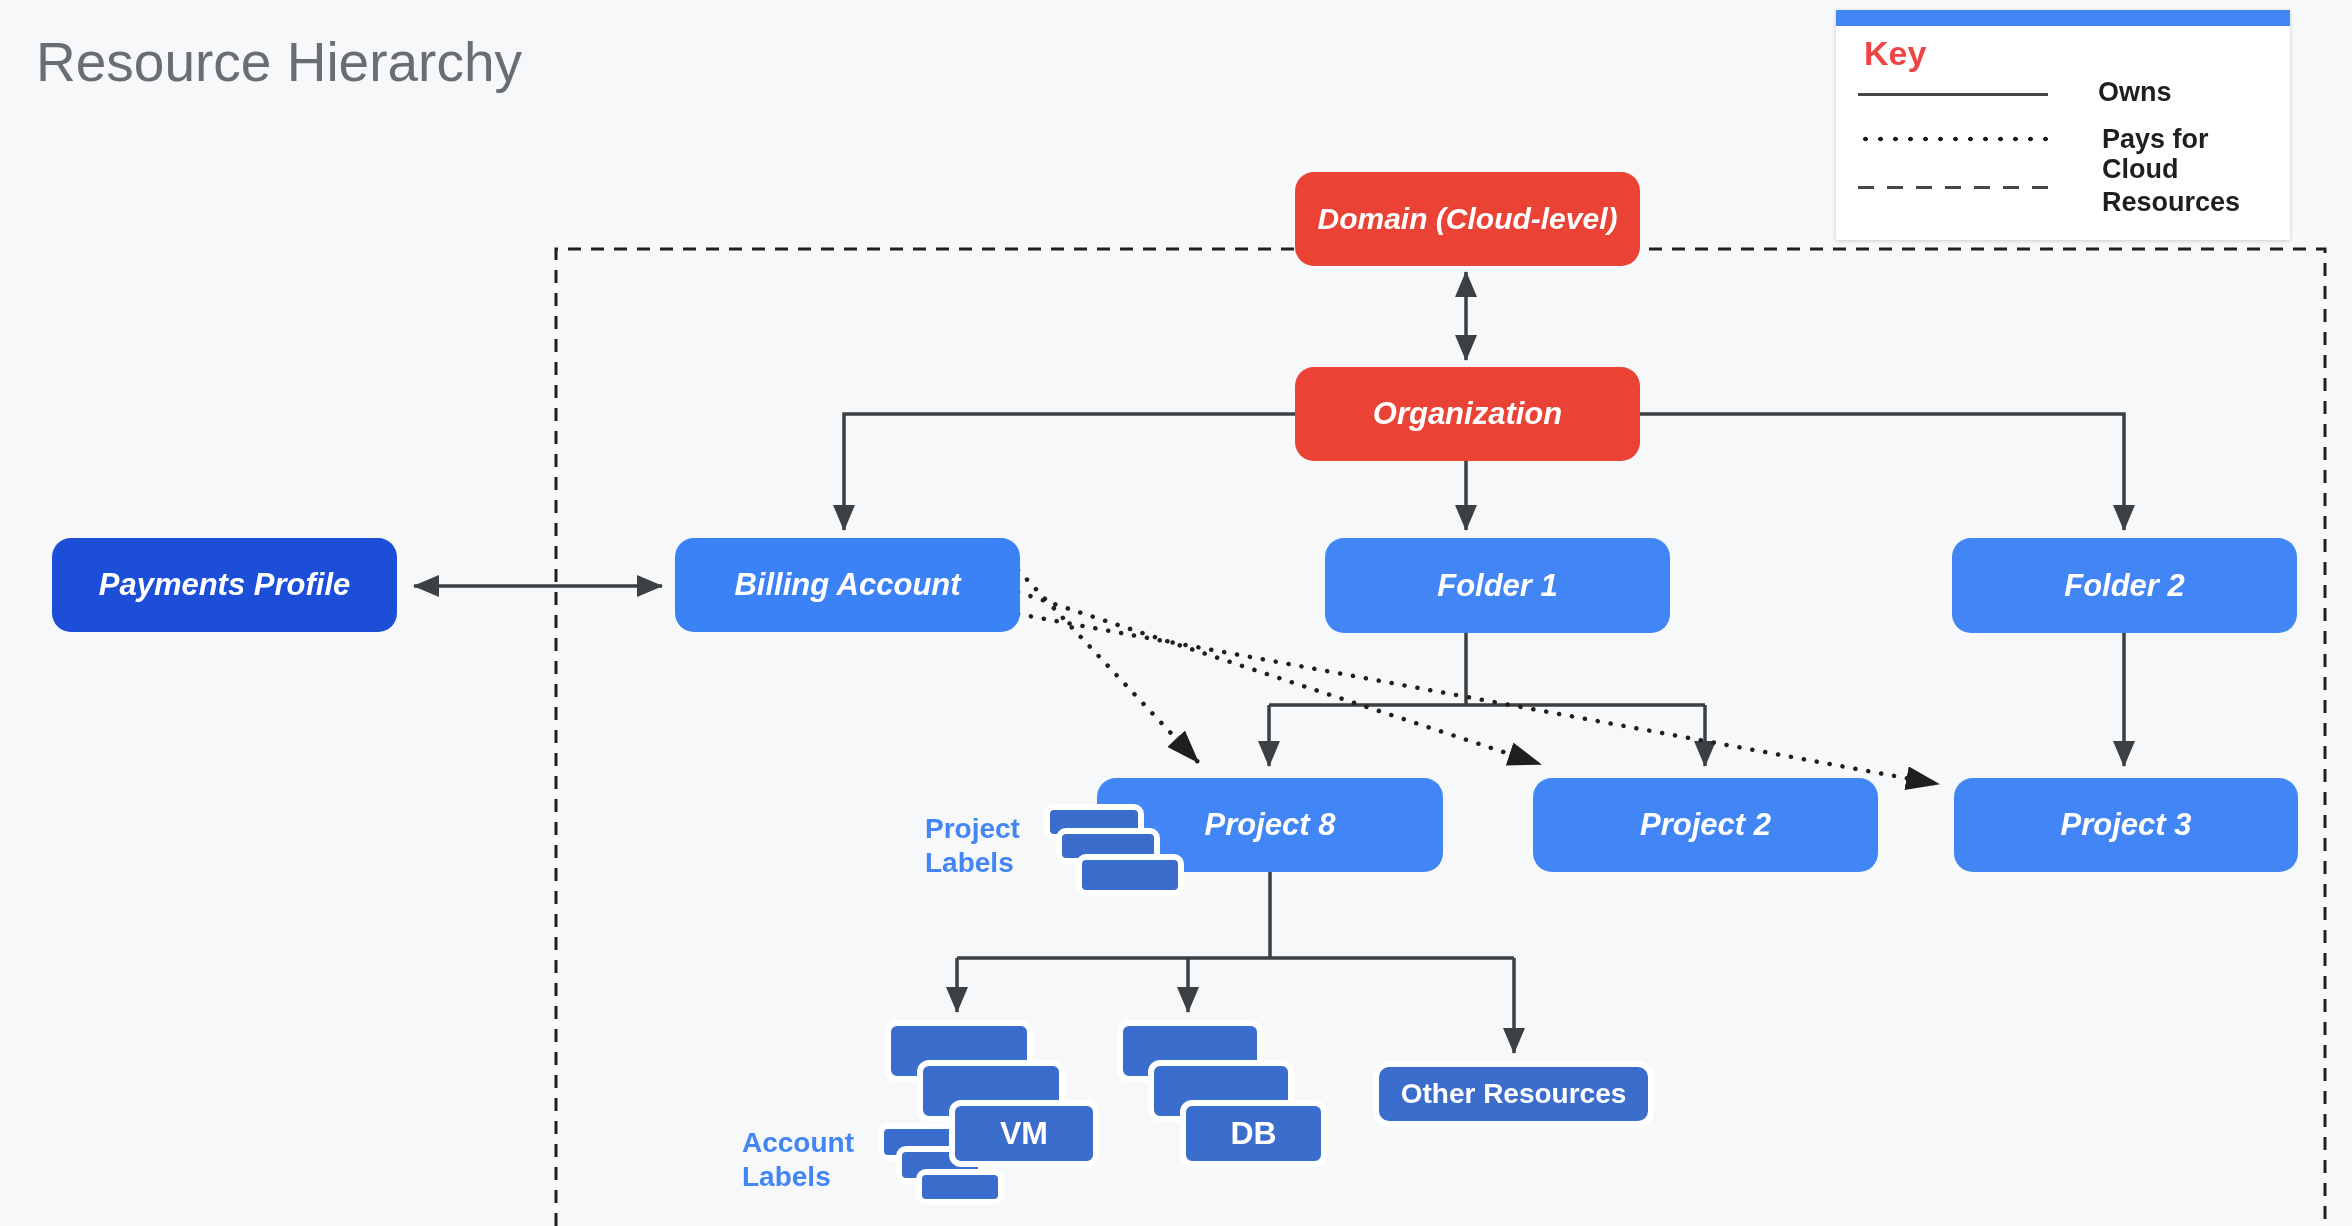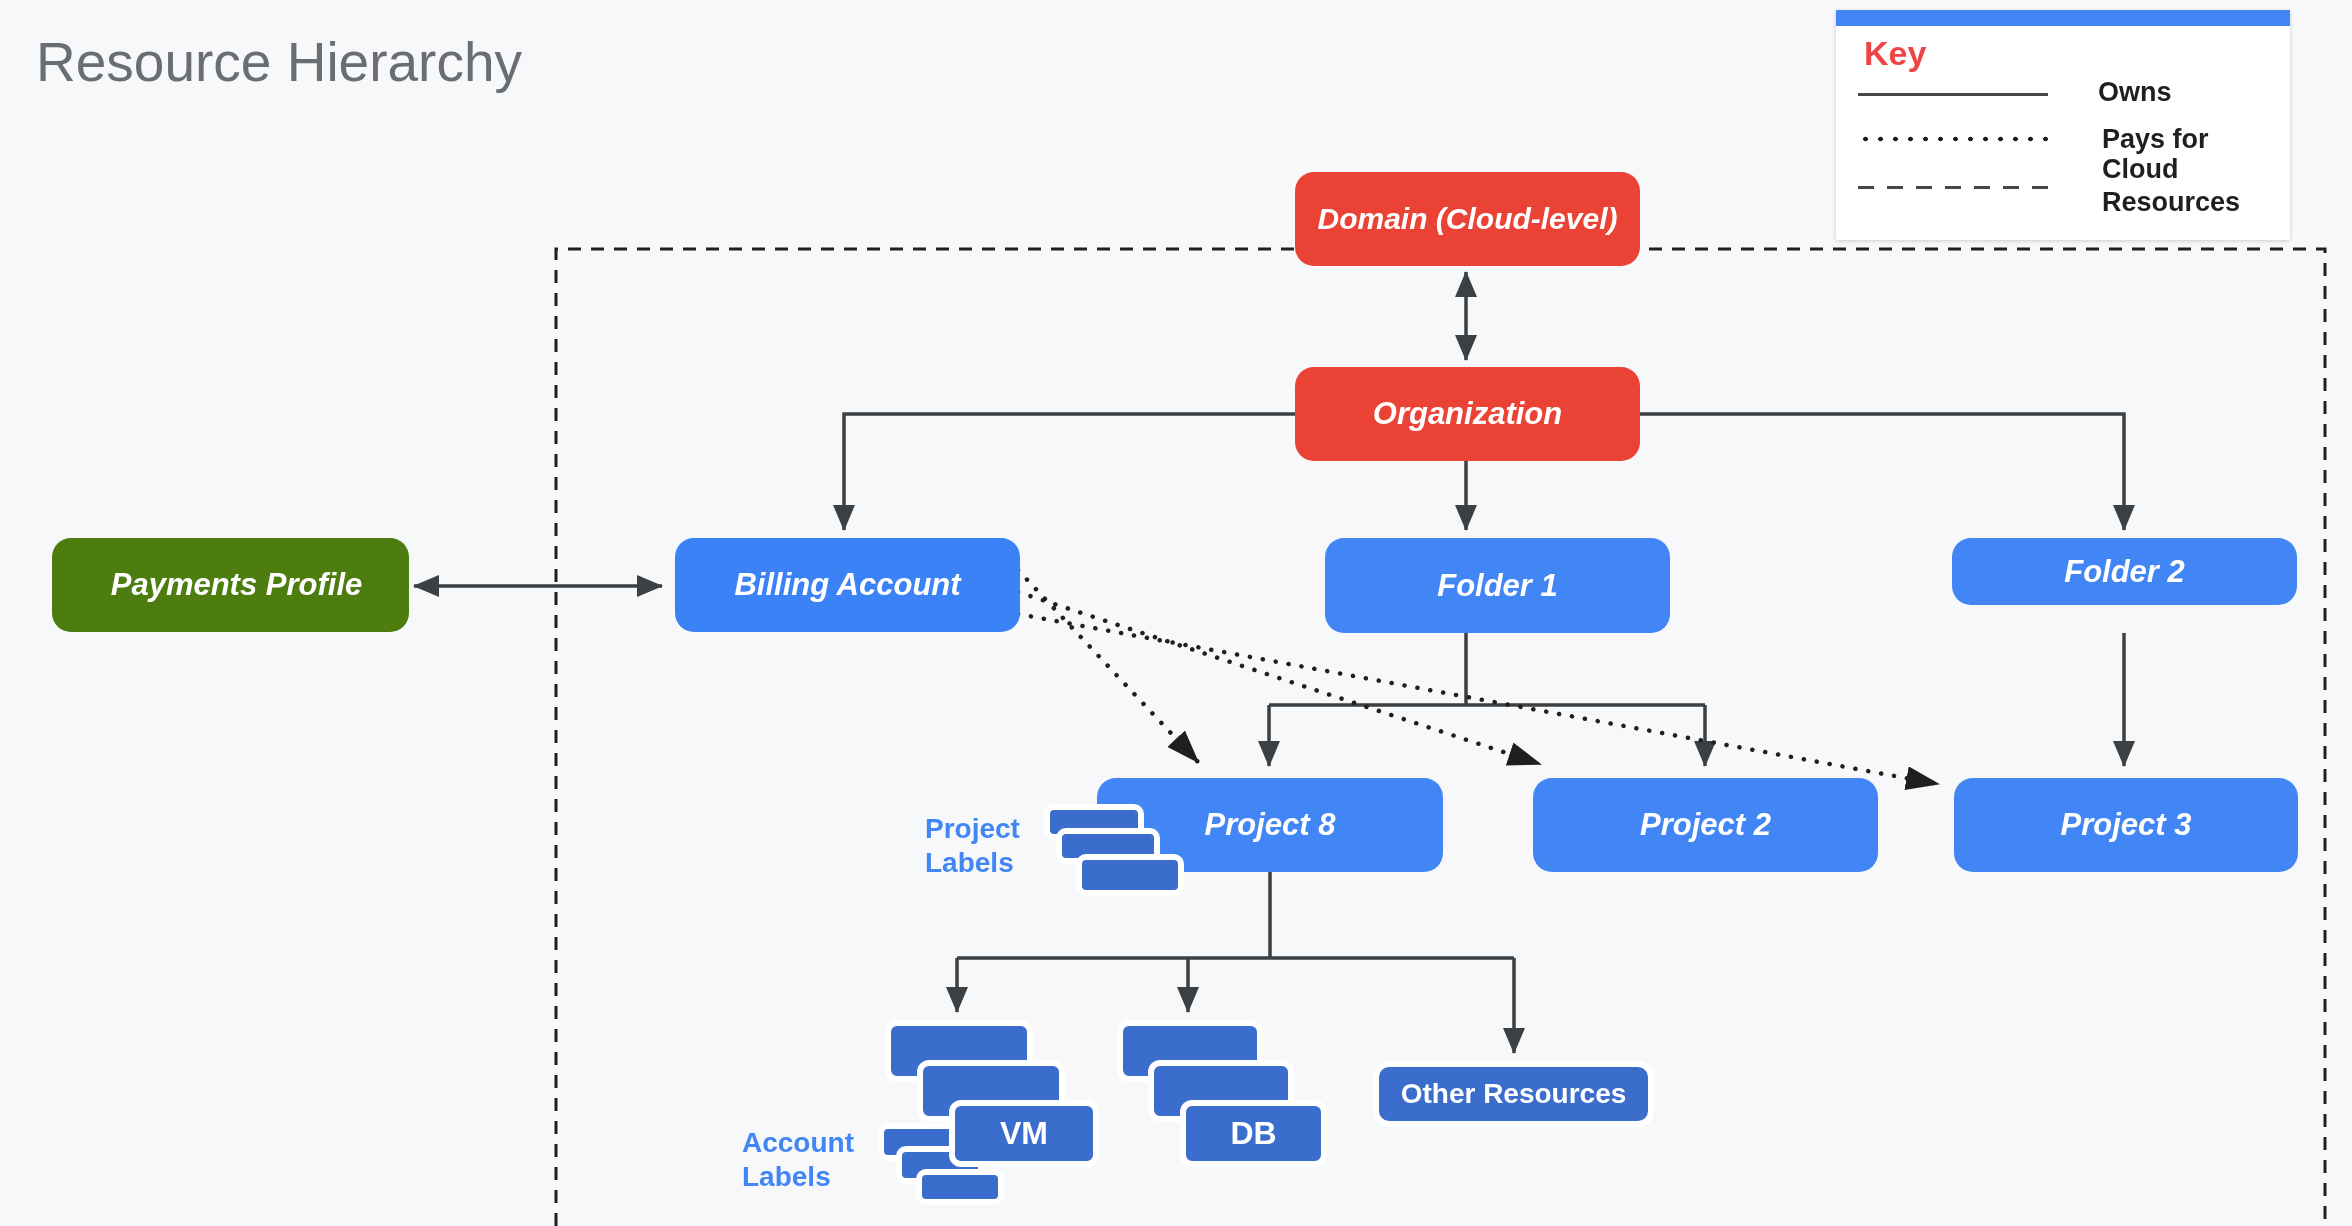--- a/index.html
+++ b/index.html
@@ -6,21 +6,21 @@
   .canvas{position:relative;width:2352px;height:1226px;background:#F7F8FA;overflow:hidden;
           font-family:"Liberation Sans","DejaVu Sans",sans-serif;}
   .wires{position:absolute;left:0;top:0;width:2352px;height:1226px;}
   .page-title{position:absolute;left:36px;top:30px;font-size:55px;font-weight:400;color:#6A6E73;letter-spacing:0;}
   
   .node{position:absolute;display:flex;align-items:center;justify-content:center;
         color:#fff;font-weight:700;font-size:31px;border-radius:19px;text-align:center;font-style:italic;}
   .red{background:#EA4335;}
   .blue{background:#4285F4;}
   .green{background:#3b82f6;}
-  .yellow{background:#4d7c0f;padding-left:12px;}
+  .yellow{background:#1d4ed8;}
   
   .card{position:absolute;background:#3B6DCC;border:6px solid #fff;border-radius:12px;box-sizing:border-box;
         display:flex;align-items:center;justify-content:center;color:#fff;font-weight:700;}
   
   .anno{position:absolute;color:#4285F4;font-weight:700;font-size:28px;line-height:1.2;}
   
   .keypanel{position:absolute;left:1836px;top:10px;width:454px;height:230px;background:#fff;
             box-shadow:0 1px 4px rgba(0,0,0,.18);}
   .keybar{position:absolute;left:0;top:0;width:454px;height:16px;background:#4285F4;}
   .keytitle{position:absolute;left:28px;top:24px;font-size:34px;font-weight:700;color:#ef4444;}
@@ -82,21 +82,21 @@
     <div class="klabel" style="left:266px;top:113px;">Pays for</div>
     <div class="ksample ks-dashed" style="top:176px;"></div>
     <div class="klabel" style="left:266px;top:143px;width:160px;">Cloud Resources</div>
   </div>
 
   <div class="node red" style="left:1295px;top:172px;width:345px;height:94px;font-size:30px;">Domain (Cloud-level)</div>
   <div class="node red" style="left:1295px;top:367px;width:345px;height:94px;">Organization</div>
   <div class="node yellow" style="left:52px;top:538px;width:345px;height:94px;">Payments Profile</div>
   <div class="node green" style="left:675px;top:538px;width:345px;height:94px;">Billing Account</div>
   <div class="node blue" style="left:1293px;top:538px;width:345px;height:95px;margin-left:32px;">Folder 1</div>
-  <div class="node blue" style="left:1952px;top:538px;width:345px;height:67px;text-align:center;">Folder 2</div>
+  <div class="node blue" style="left:1952px;top:538px;width:345px;height:95px;text-align:center;">Folder 2</div>
   <div class="node blue" style="left:1097px;top:778px;width:346px;height:94px;">Project 8</div>
   <div class="node blue" style="left:1533px;top:778px;width:345px;height:94px;">Project 2</div>
   <div class="node blue" style="left:1954px;top:778px;width:344px;height:94px;">Project 3</div>
 
   <div class="card" style="left:1044px;top:804px;width:100px;height:36px;border-radius:10px;"></div>
   <div class="card" style="left:1056px;top:828px;width:104px;height:36px;border-radius:10px;"></div>
   <div class="card" style="left:1076px;top:854px;width:108px;height:42px;border-radius:10px;"></div>
   <div class="anno" style="left:925px;top:812px;width:130px;">Project Labels</div>
 
   <div class="card" style="left:885px;top:1020px;width:148px;height:62px;"></div>

